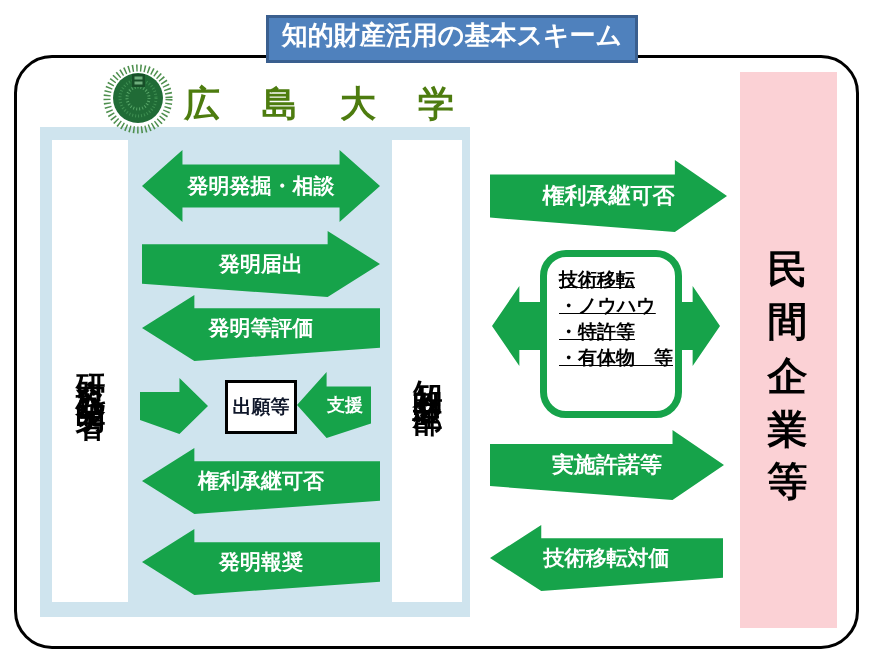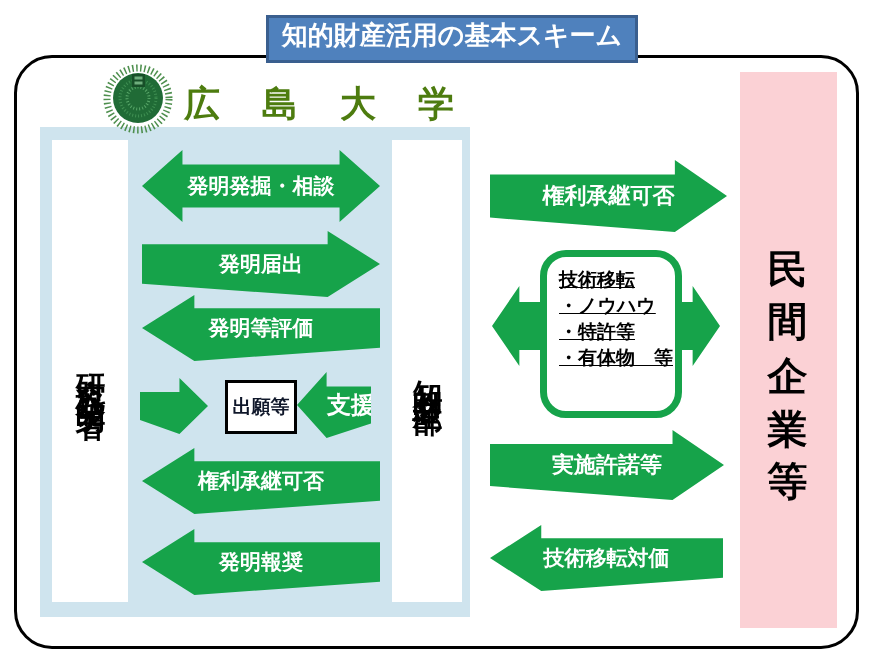--- a/index.html
+++ b/index.html
@@ -57,21 +57,21 @@
   .arr-left{clip-path:polygon(100% 20%,22% 20%,22% 0%,0% 50%,22% 100%,100% 80%);}
   .arr-both{clip-path:polygon(0% 50%,17% 0%,17% 20%,83% 20%,83% 0%,100% 50%,83% 100%,83% 80%,17% 80%,17% 100%);}
   .arr-right-small{clip-path:polygon(0% 25%,58% 25%,58% 0%,100% 50%,58% 100%,0% 75%);}
   .arr-left-small{clip-path:polygon(100% 22%,40% 22%,40% 0%,0% 50%,40% 100%,100% 78%);}
   .arr-both-wide{clip-path:polygon(0% 50%,12% 0%,12% 20%,88% 20%,88% 0%,100% 50%,88% 100%,88% 80%,12% 80%,12% 100%);}
 
   .a1{left:142px;top:150px;width:238px;height:72px;}
   .a2{left:142px;top:231px;width:238px;height:66px;}
   .a3{left:142px;top:295px;width:238px;height:66px;}
   .a4a{left:140px;top:378px;width:68px;height:56px;}
-  .a4b{left:297px;top:372px;width:74px;height:66px;font-size:24px;justify-content:flex-start;padding-left:30px;box-sizing:border-box;}
+  .a4b{left:297px;top:372px;width:74px;height:66px;font-size:18px;justify-content:flex-start;padding-left:30px;box-sizing:border-box;}
   .a5{left:142px;top:448px;width:238px;height:66px;}
   .a6{left:142px;top:529px;width:238px;height:66px;}
   .b1{left:490px;top:160px;width:237px;height:72px;font-size:22px;}
   .b2{left:492px;top:286px;width:228px;height:80px;}
   .b3{left:490px;top:430px;width:234px;height:70px;font-size:22px;}
   .b4{left:490px;top:525px;width:233px;height:66px;}
 
   .app-box{
     position:absolute;left:225px;top:380px;width:66px;height:48px;
     background:#fff;border:3px solid #000;z-index:4;

